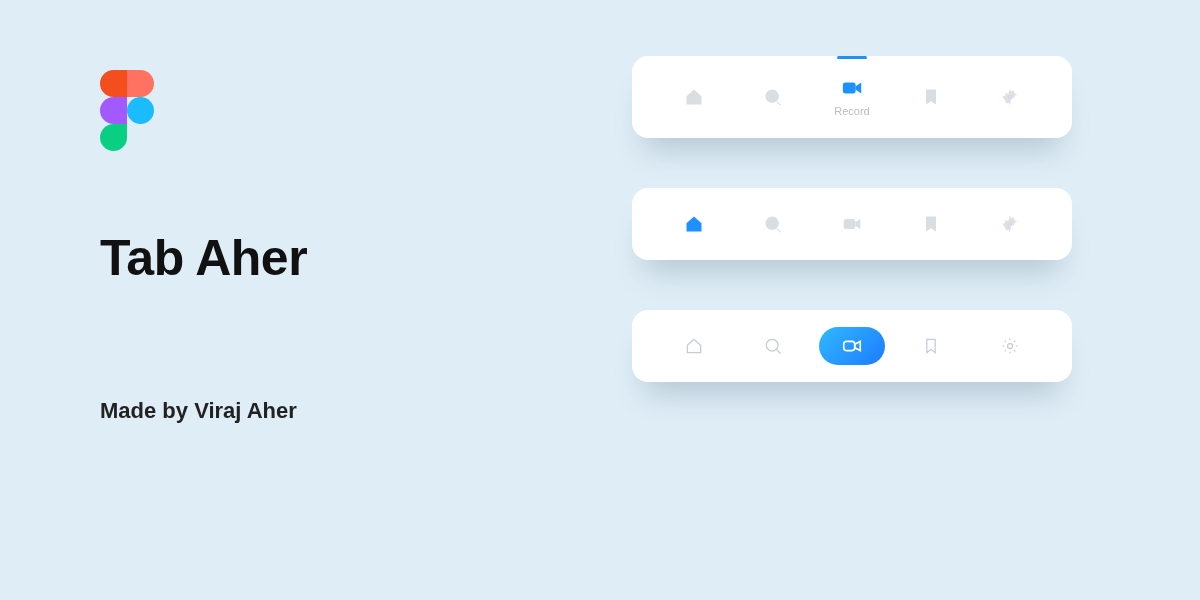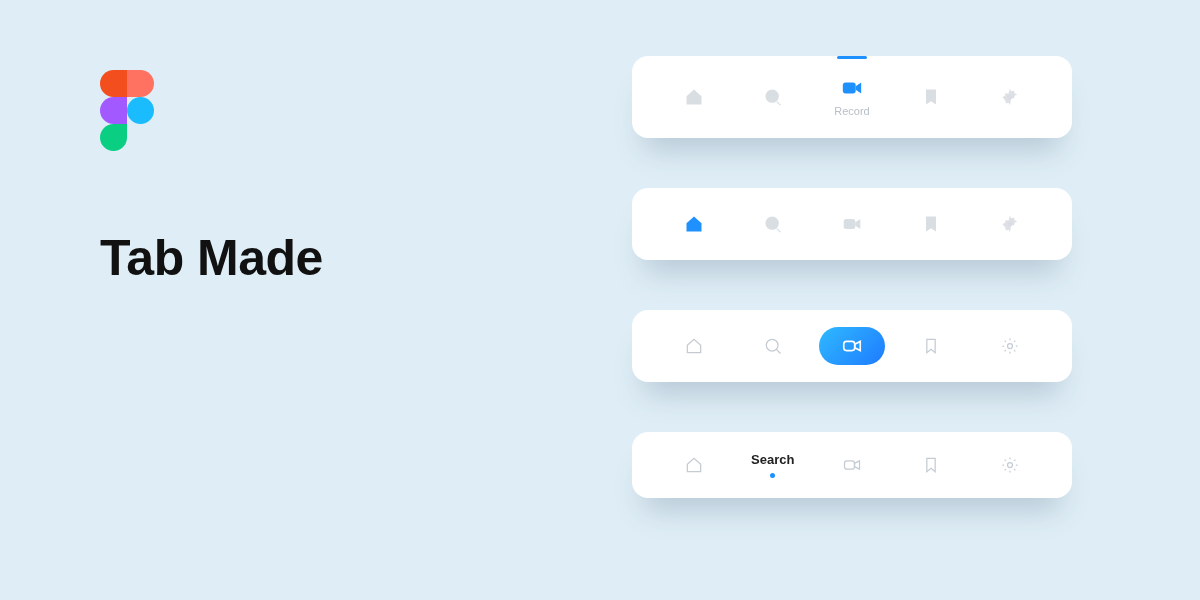--- a/index.html
+++ b/index.html
@@ -118,22 +118,23 @@
 
 <div class="left-section">
   <div class="figma-logo">
     <div class="seg tl"></div>
     <div class="seg tr"></div>
     <div class="seg ml"></div>
     <div class="seg mr"></div>
     <div class="seg bl"></div>
   </div>
   <div class="title">
-    <div>Tab Made</div>
-  </div>
+    <div>Tab Aher</div>
+  </div>
+  <div class="credit">Made by Viraj Aher</div>
 </div>
 
 <div class="bars-col">
 
   <div class="tab-bar tall">
     <div class="tab-item">
       <svg width="20" height="20" viewBox="0 0 24 24">
           <path class="inactive-fill" d="M3 11 L12 3 L21 11 V21 H3 Z"></path>
         </svg>
     </div>
@@ -221,42 +222,14 @@
         </svg>
     </div>
     <div class="tab-item">
       <svg width="20" height="20" viewBox="0 0 24 24">
           <circle class="inactive-stroke" cx="12" cy="12" r="3"></circle>
           <path class="inactive-stroke" d="M12 3v2M12 19v2M3 12h2M19 12h2M5.6 5.6l1.4 1.4M17 17l1.4 1.4M5.6 18.4L7 17M17 7l1.4-1.4"></path>
         </svg>
     </div>
   </div>
 
-  <div class="tab-bar short">
-    <div class="tab-item">
-      <svg width="20" height="20" viewBox="0 0 24 24">
-          <path class="inactive-stroke" d="M4 11 L12 4 L20 11 V20 H4 Z"></path>
-        </svg>
-    </div>
-    <div class="tab-item">
-      <div class="search-label">Search</div>
-      <div class="dot"></div>
-    </div>
-    <div class="tab-item">
-      <svg width="20" height="20" viewBox="0 0 24 24">
-          <rect class="inactive-stroke" x="3" y="7" width="12" height="10" rx="3"></rect>
-          <path class="inactive-stroke" d="M15 10 L21 7 V17 L15 14 Z"></path>
-        </svg>
-    </div>
-    <div class="tab-item">
-      <svg width="20" height="20" viewBox="0 0 24 24">
-          <path class="inactive-stroke" d="M7 4 H17 V20 L12 16 L7 20 Z"></path>
-        </svg>
-    </div>
-    <div class="tab-item">
-      <svg width="20" height="20" viewBox="0 0 24 24">
-          <circle class="inactive-stroke" cx="12" cy="12" r="3"></circle>
-          <path class="inactive-stroke" d="M12 3v2M12 19v2M3 12h2M19 12h2M5.6 5.6l1.4 1.4M17 17l1.4 1.4M5.6 18.4L7 17M17 7l1.4-1.4"></path>
-        </svg>
-    </div>
-  </div>
 
 </div>
 
 </body></html>

